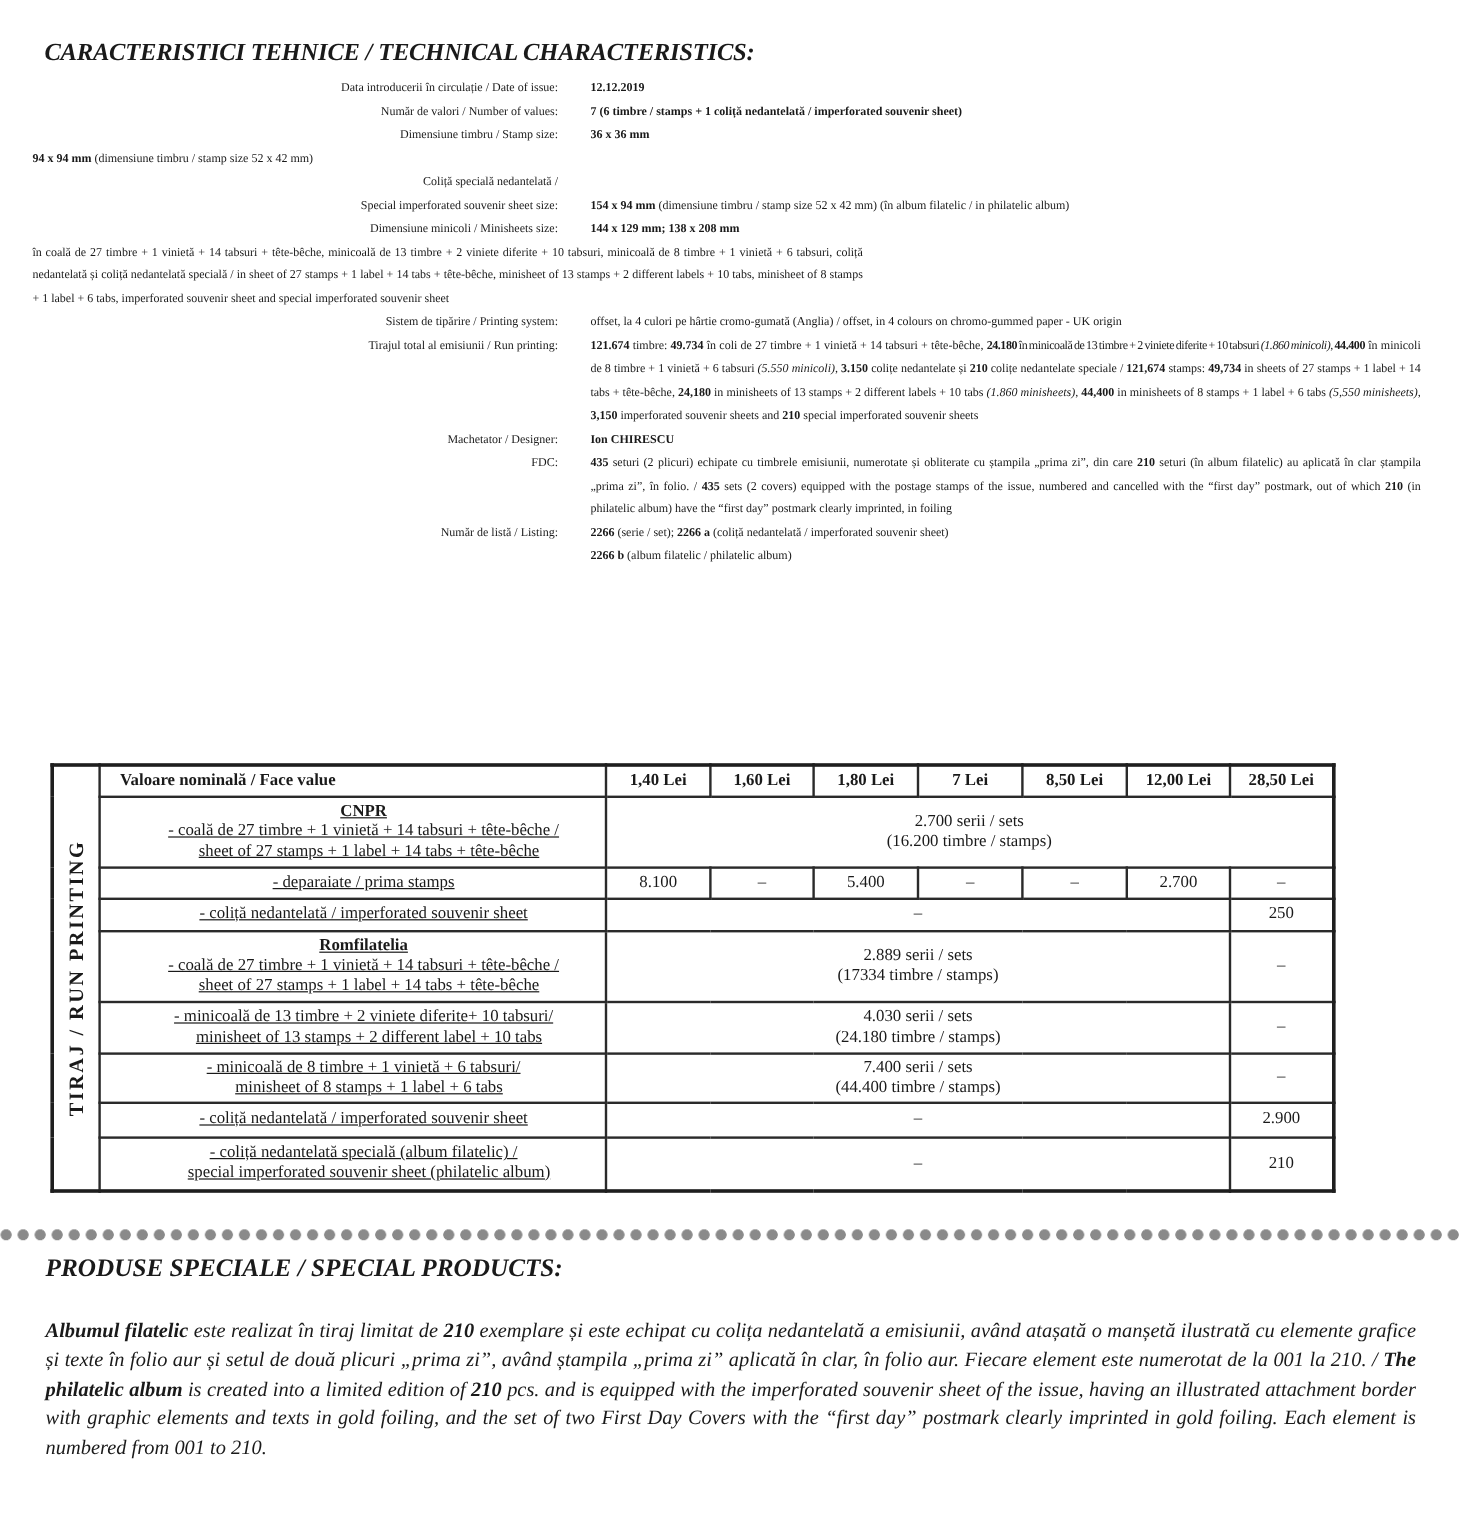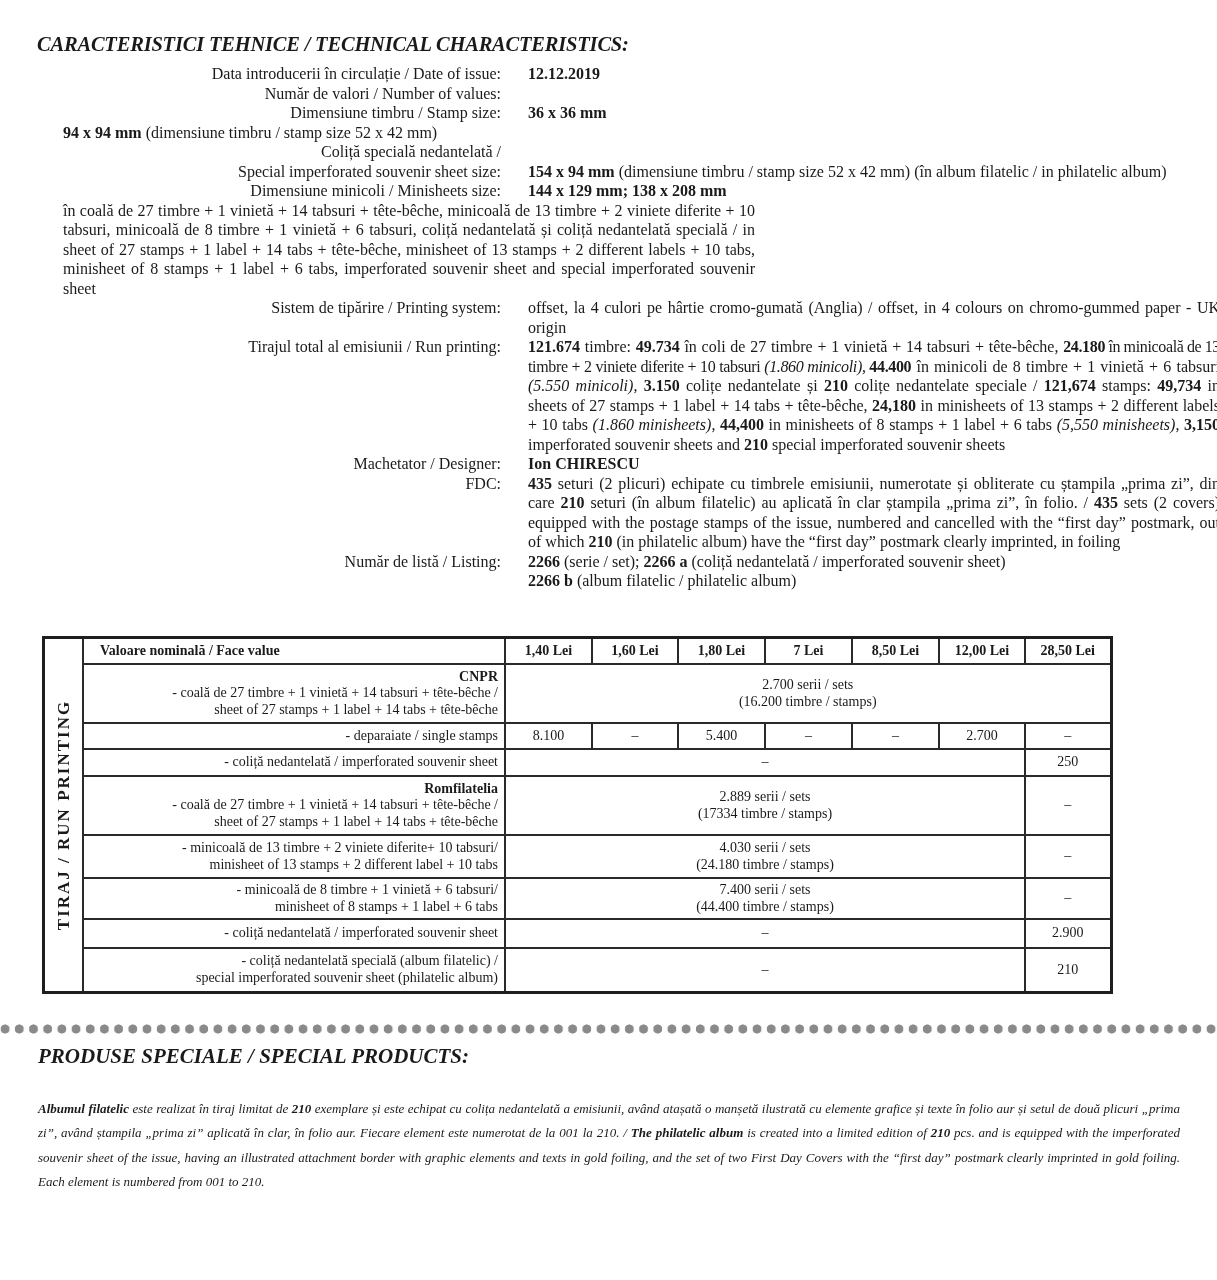--- a/index.html
+++ b/index.html
@@ -1,60 +1,61 @@
 <!DOCTYPE html>
 <html><head>
 <meta charset="utf-8">
 <style>
   html, body { margin: 0; padding: 0; background: #ffffff; }
   body { width: 1217px; height: 1280px; position: relative; overflow: hidden;
          font-family: "Liberation Serif", "DejaVu Serif", serif; color: #1a1a1a; }
   .h-title { position: absolute; left: 37px; top: 33px; font-size: 20.5px; font-weight: bold; font-style: italic;
              letter-spacing: -0.2px; white-space: nowrap; }
   .specs { position: absolute; left: 0; top: 64px; width: 1217px; }
-  .spec-row { display: flex; font-size: 16px; line-height: 19.5px; padding-left: 36px; }
+  .spec-row { display: flex; font-size: 10px; line-height: 19.5px; }
   .spec-label { width: 465px; text-align: right; flex: none; white-space: nowrap; }
   .spec-value { position: relative; left: 27px; width: 692px; text-align: justify; }
   .spec-value b { font-weight: bold; }
   .spec-value i { font-style: italic; }
   .tight { letter-spacing: -0.35px; word-spacing: -1px; }
 
   .run-table { position: absolute; left: 42px; top: 636px; border-collapse: collapse;
                border: 3px solid #1e1e1e; font-size: 14px; }
   .run-table td, .run-table th { border: 2px solid #2a2a2a; padding: 0; line-height: 16.5px; }
   .run-table th { font-weight: bold; height: 24px; text-align: center; }
   .run-table th.fv { text-align: left; padding-left: 16px; margin-top: 28px; }
-  .run-table td.desc { padding: 3px 6px 3px 24px; text-align: right; vertical-align: middle; }
+  .run-table td.desc { padding: 3px 6px 3px 24px; text-align: center; vertical-align: middle; text-decoration: underline; }
   .run-table td.desc .ind { padding-left: 9px; display: block; }
   .run-table td.c { text-align: center; vertical-align: middle; }
   .vlabel-cell { width: 37px; position: relative; }
   .vlabel { position: absolute; left: 50%; top: 50%; transform: translate(-50%, -50%) rotate(-90deg);
             white-space: nowrap; font-weight: bold; font-size: 17px; letter-spacing: 2px; }
 
   .dots { position: absolute; left: 0; top: 1022px; width: 1217px; height: 14px; overflow: hidden;
           background-image: radial-gradient(circle, #8a8a8a 4.3px, transparent 4.8px);
           background-size: 14.2px 14px; background-position: -2px 0; }
   .h-special { position: absolute; left: 38px; top: 1044px; font-size: 21px; font-weight: bold; font-style: italic;
                white-space: nowrap; }
-  .special-para { position: absolute; left: 38px; top: 1097px; width: 1142px; font-size: 13px; line-height: 24.4px;
+  .special-para { position: absolute; left: 38px; top: 1097px; width: 1142px; font-size: 17px; line-height: 24.4px;
                   font-style: italic; text-align: justify; }
   .special-para b { font-weight: bold; }
 </style>
 </head>
 <body>
 
 <div class="h-title">CARACTERISTICI TEHNICE / TECHNICAL CHARACTERISTICS:</div>
 
 <div class="specs">
   <div class="spec-row">
     <div class="spec-label">Data introducerii în circulație / Date of issue:</div>
     <div class="spec-value"><b>12.12.2019</b></div>
   </div>
   <div class="spec-row">
     <div class="spec-label">Număr de valori / Number of values:</div>
+    <div class="spec-value"><b>7 (6 timbre / stamps + 1 coliță nedantelată / imperforated souvenir sheet)</b></div>
   </div>
   <div class="spec-row">
     <div class="spec-label">Dimensiune timbru / Stamp size:</div>
     <div class="spec-value"><b>36 x 36 mm</b></div>
   </div>
   <div class="spec-row">
     <div class="spec-value"><b>94 x 94 mm</b><span> (dimensiune timbru / stamp size 52 x 42 mm)</span></div>
   </div>
   <div class="spec-row">
     <div class="spec-label"><span>Coliță specială nedantelată /</span><br><span>Special imperforated souvenir sheet size:</span></div>
@@ -113,21 +114,21 @@
     <th>7 Lei</th>
     <th>8,50 Lei</th>
     <th>12,00 Lei</th>
     <th>28,50 Lei</th>
   </tr>
   <tr style="height:59px">
     <td class="desc"><b>CNPR</b><br><span>- coală de 27 timbre + 1 vinietă + 14 tabsuri + tête-bêche /</span><span class="ind">sheet of 27 stamps + 1 label + 14 tabs + tête-bêche</span></td>
     <td class="c" colspan="7"><span>2.700 serii / sets</span><br><span>(16.200 timbre / stamps)</span></td>
   </tr>
   <tr style="height:26px">
-    <td class="desc">- deparaiate / single stamps</td>
+    <td class="desc">- deparaiate / prima stamps</td>
     <td class="c">8.100</td>
     <td class="c">–</td>
     <td class="c">5.400</td>
     <td class="c">–</td>
     <td class="c">–</td>
     <td class="c">2.700</td>
     <td class="c">–</td>
   </tr>
   <tr style="height:27px">
     <td class="desc">- coliță nedantelată / imperforated souvenir sheet</td>

